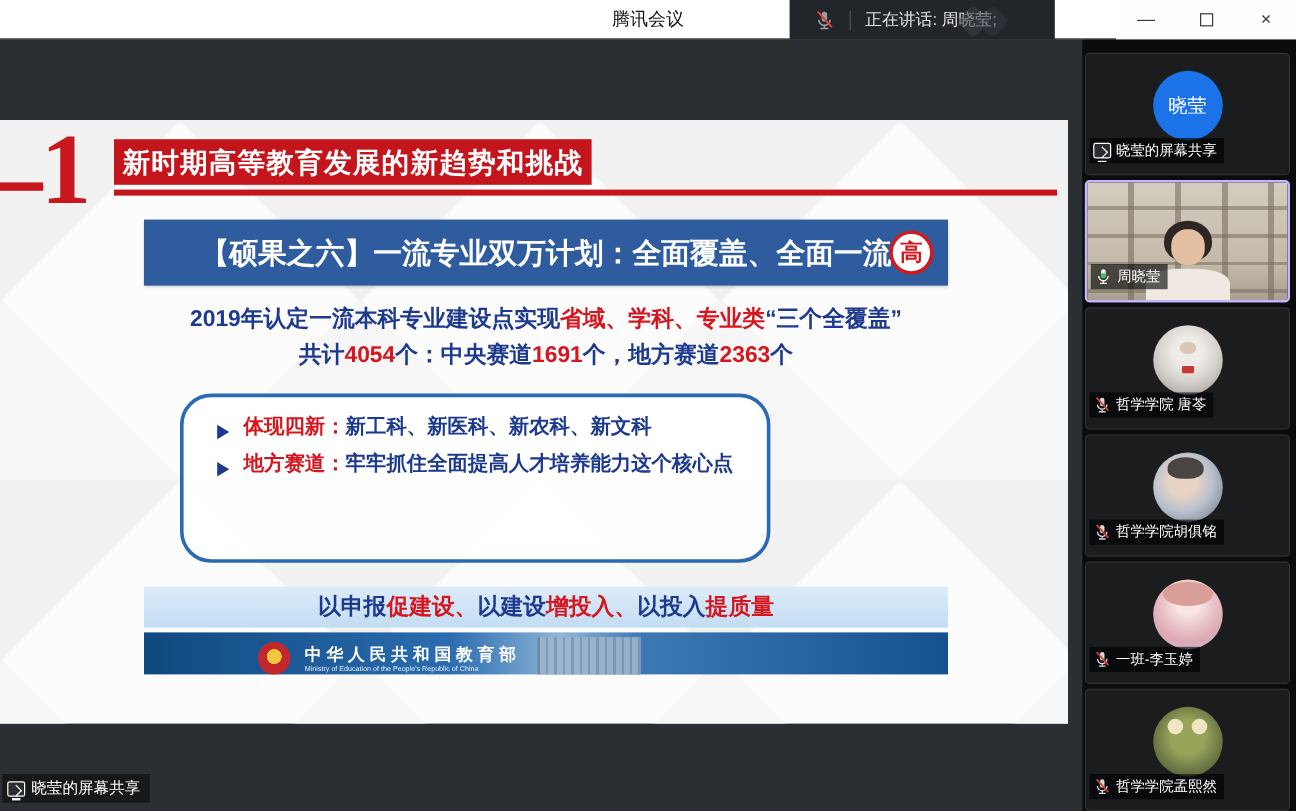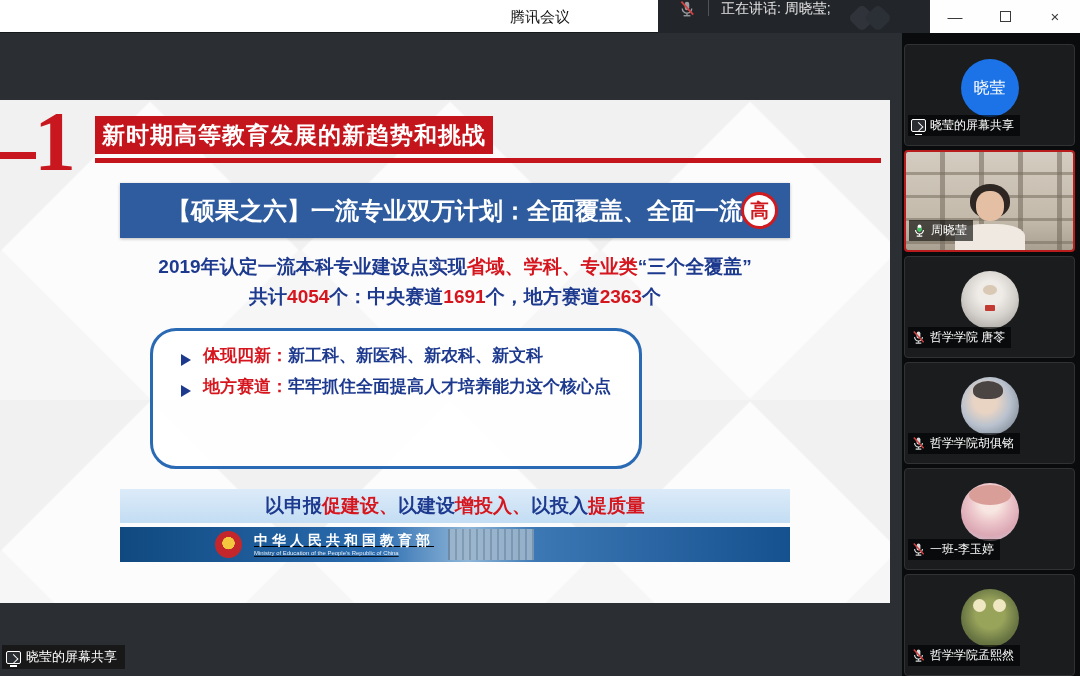--- a/index.html
+++ b/index.html
@@ -3,21 +3,21 @@
 <meta charset="utf-8">
 <style>
   * { margin:0; padding:0; box-sizing:border-box; }
   html,body { width:1080px; height:676px; overflow:hidden; background:#000;
               font-family:"Liberation Sans", sans-serif; }
   #app { position:relative; width:1080px; height:676px; background:#2a2d31; overflow:hidden; }
 
   
   .titlebar { position:absolute; left:0; top:0; width:1080px; height:33px; background:#ffffff; border-bottom:1px solid #16181a;padding-left:33px; }
   .app-title { position:absolute; left:0; right:0; top:0; height:33px; line-height:33px; text-align:center; font-size:15px; color:#141414; }
-  .titlebar-dark { position:absolute; left:658px; top:0; width:272px; height:33px; background:#22252a; display:flex; align-items:flex-start; }
+  .titlebar-dark { position:absolute; left:658px; top:0; width:221px; height:33px; background:#22252a; display:flex; align-items:center; }
   .tb-mic { margin-left:20px; width:18px; height:18px; flex:0 0 auto; }
   .tb-divider { width:1px; height:16px; background:#50545a; margin:0 12px; }
   .tb-speaking { color:#e3e3e3; font-size:14px; white-space:nowrap; }
   .tb-logo { position:absolute; right:26px; top:5px; width:60px; height:24px; opacity:.55; }
   .tb-logo i { position:absolute; top:3px; width:20px; height:20px; background:#3c4047; border-radius:5px; transform:rotate(45deg); }
   .tb-logo i:nth-child(1){ left:8px; } .tb-logo i:nth-child(2){ left:24px; background:#343840; }
   .win-controls { position:absolute; right:0; top:0; width:150px; height:33px; background:#fefefe; display:flex; align-items:center; justify-content:space-around; }
   .win-btn { width:30px; height:26px; display:flex; align-items:center; justify-content:center; font-size:15px; color:#3a3a3a; cursor:default; }
   .win-max-glyph { width:11px; height:11px; border:1.5px solid #3a3a3a; display:inline-block; }
 
@@ -41,38 +41,38 @@
   .seal { position:absolute; right:12px; top:9px; width:37px; height:37px; background:#fff; border:3px solid #cf1a20; border-radius:50%; display:flex; align-items:center; justify-content:center; color:#cf1a20; font-size:19px; font-weight:bold; font-family:"Liberation Serif", serif; }
 
   .intro { position:absolute; left:110px; top:152px; width:690px; text-align:center; font-weight:bold; font-size:19px; line-height:30px; }
   .c-blue { color:#1d3a8f; } .c-red { color:#d6161e; }
 
   .bullet-box { position:absolute; left:150px; top:228px; width:492px; height:141px; border:3px solid #2a6ab5; border-radius:26px; background:rgba(255,255,255,.92); padding:13px 0 0 26px; }
   .bullet { display:flex; align-items:baseline; height:31px; font-size:17px; font-weight:bold; white-space:nowrap; }
   .b-arrow { width:0; height:0; border-left:10px solid #1d3a8f; border-top:6px solid transparent; border-bottom:6px solid transparent; margin:0 12px 0 2px; align-self:center; }
 
   .slogan-bar { position:absolute; left:120px; top:389px; width:670px; height:34px; background:linear-gradient(180deg,#dcebf9,#c3ddf3); display:flex; align-items:center; justify-content:center; font-size:19px; font-weight:bold; }
-  .footer-bar { position:absolute; left:120px; top:427px; width:670px; height:35px; background:linear-gradient(90deg,#10497f 0%,#2a6cb0 38%,#8fb6d8 52%,#3c78b4 62%,#16518f 100%); display:flex; align-items:center;text-decoration:underline; }
+  .footer-bar { position:absolute; left:120px; top:427px; width:670px; height:35px; background:linear-gradient(90deg,#10497f 0%,#2a6cb0 38%,#8fb6d8 52%,#3c78b4 62%,#16518f 100%); display:flex; align-items:flex-end; }
   .emblem { margin-left:95px; width:27px; height:27px; border-radius:50%; background:radial-gradient(circle at 50% 45%, #f3c73e 0 30%, #c3272b 32% 78%, #e8b33a 80% 100%); flex:0 0 auto; }
   .ministry { margin-left:12px; color:#fff; }
   .ministry-cn { font-size:14px; font-weight:bold; letter-spacing:4px; font-family:"Liberation Serif", serif; }
   .ministry-en { font-size:7px; transform:scale(.85); transform-origin:left top; color:#e6eef7; white-space:nowrap; }
   .building { margin-left:14px; width:86px; height:31px; background:
       repeating-linear-gradient(90deg,#9db6cc 0 5px,#7e99b2 5px 7px),
       #8ea8bf; border-left:2px solid #6c87a0; opacity:.9; }
 
   .share-badge { position:absolute; left:2px; bottom:7px; background:rgba(22,22,22,.88); color:#fff; font-size:13px; padding:3px 8px 3px 4px; display:flex; align-items:center; gap:5px; }
   .ss-icon { width:15px; height:13px; border:1.5px solid #fff; border-radius:2px; position:relative; background:#2a2d31; }
   .ss-icon::after { content:""; position:absolute; left:3px; top:2px; width:6px; height:6px; border-top:1.5px solid #fff; border-right:1.5px solid #fff; transform:rotate(45deg) translate(1px,1px); }
   .ss-icon::before { content:""; position:absolute; left:3px; bottom:-4px; width:7px; height:1.5px; background:#fff; }
 
   
   .sidebar { position:absolute; left:902px; top:33px; width:178px; height:643px; background:#0a0b0c; }
   .tile { position:absolute; left:2px; width:171px; height:102px; background:#1a1c1e; border:1px solid #303234; border-radius:4px; overflow:hidden; }
-  .tile.speaking { border:2px solid #b91c1c; }
+  .tile.speaking { border:2px solid #c4b5fd; }
   .t1{top:11px;} .t2{top:117px;} .t3{top:223px;} .t4{top:329px;} .t5{top:435px;} .t6{top:541px;}
   .tile-label { position:absolute; left:3px; bottom:9px; background:rgba(0,0,0,.62); color:#fff; font-size:12px; padding:2px 6px 2px 3px; display:flex; align-items:center; gap:4px; max-width:160px; white-space:nowrap; }
   .avatar { position:absolute; left:50%; top:14px; transform:translateX(-50%); width:58px; height:58px; border-radius:50%; }
   .avatar-initials { background:#1c73e8; display:flex; align-items:center; justify-content:center; color:#fff; font-size:16px; }
   .avatar-cat { background:radial-gradient(circle at 50% 38%, #efece8 0 26%, #d4d0cb 55%, #96918c 100%); position:relative; }
   .avatar-cat::before { content:""; position:absolute; left:22px; top:14px; width:14px; height:10px; border-radius:50%; background:#d9c8b4; }
   .avatar-cat::after { content:""; position:absolute; left:24px; top:34px; width:10px; height:6px; background:#c23a32; border-radius:1px; }
   .avatar-person { background:radial-gradient(circle at 42% 42%, #e9d4c4 0 24%, #b9c2ce 52%, #66707f 100%); position:relative; }
   .avatar-person::before { content:""; position:absolute; left:12px; top:4px; width:30px; height:18px; border-radius:50% 50% 40% 40%; background:#4a4442; }
   .avatar-anime { background:radial-gradient(circle at 50% 34%, #f7e6e1 0 20%, #ecc5ca 42%, #dba8b4 68%, #c6cde2 100%); position:relative; }

